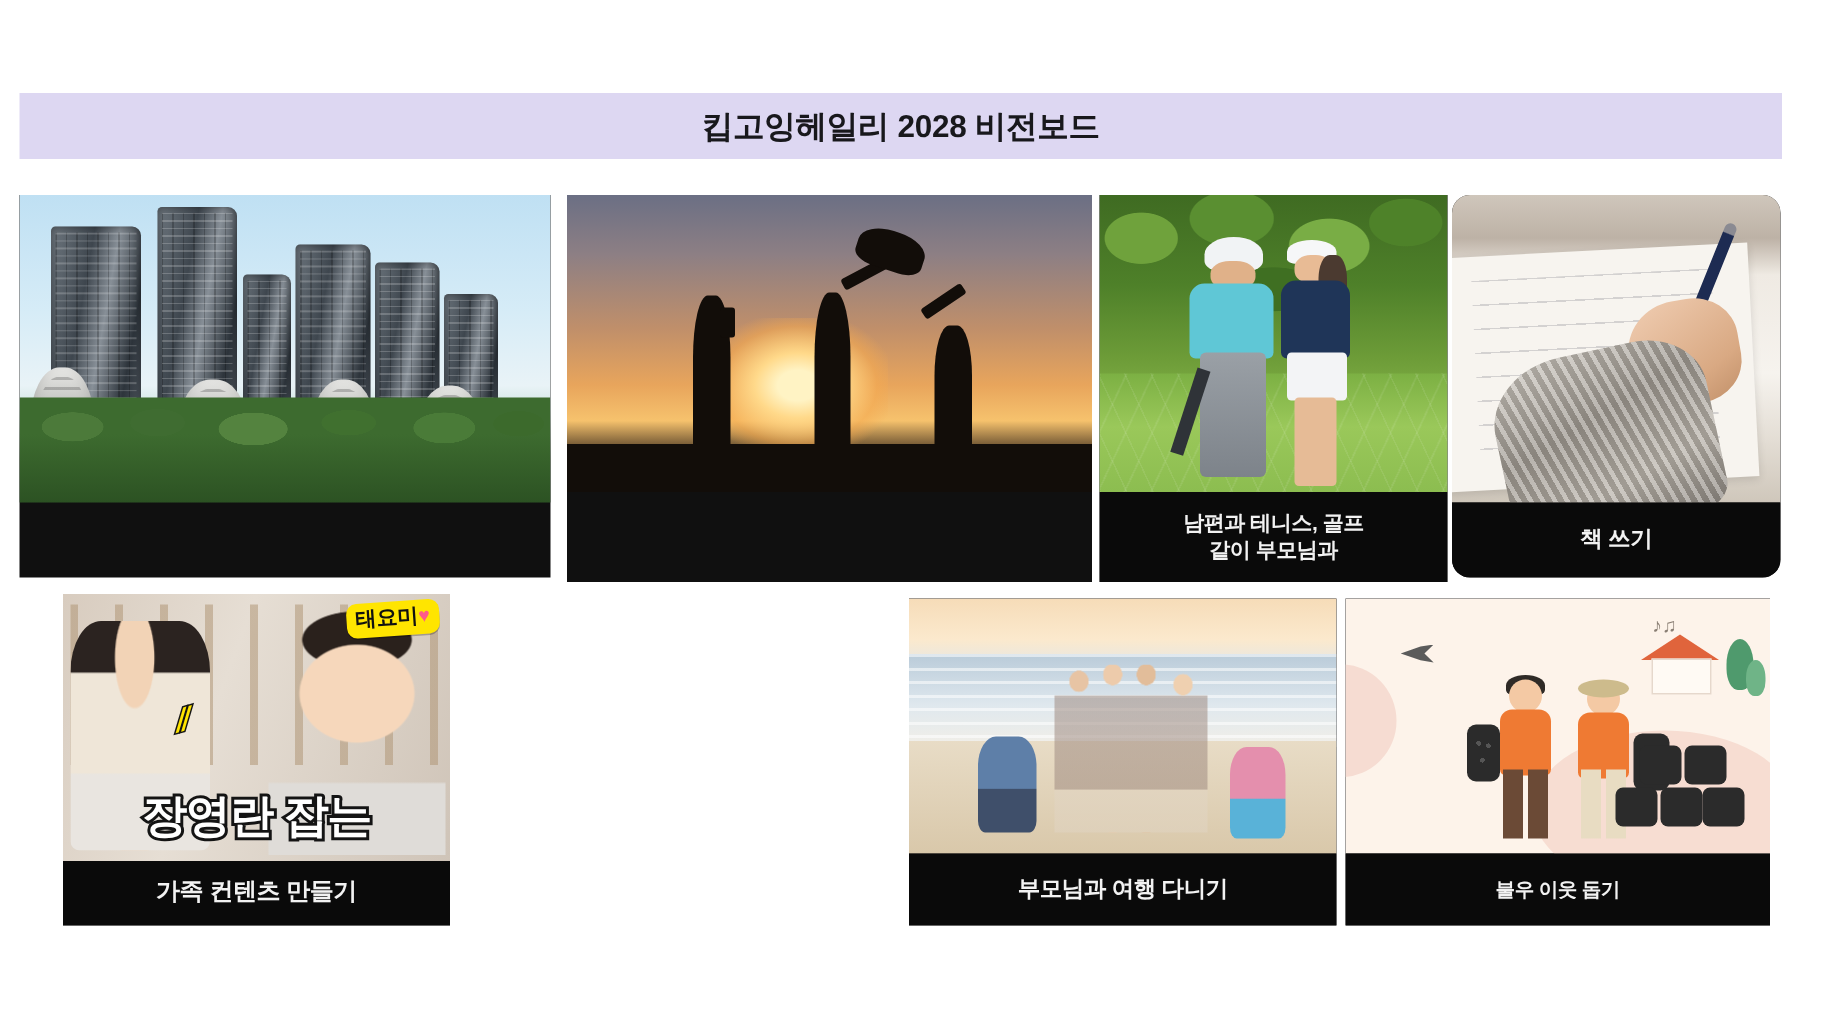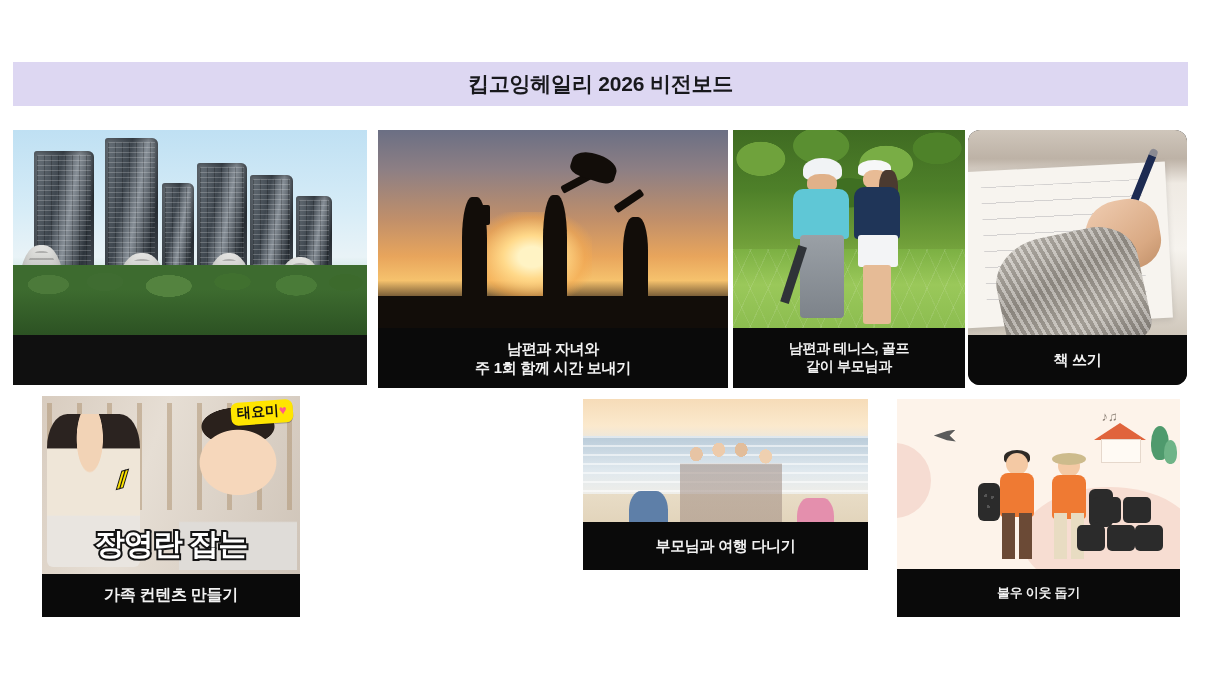--- a/index.html
+++ b/index.html
@@ -287,21 +287,21 @@
     content:"";position:absolute;left:0;right:0;bottom:0;height:64%;
     background:
       radial-gradient(ellipse 26px 20px at 12% 100%, #2d2c33 0 70%, transparent 72%),
       radial-gradient(ellipse 26px 20px at 38% 100%, #2d2c33 0 70%, transparent 72%),
       radial-gradient(ellipse 26px 20px at 64% 100%, #2d2c33 0 70%, transparent 72%),
       radial-gradient(ellipse 26px 20px at 90% 100%, #2d2c33 0 70%, transparent 72%);
   }
   .river { position: absolute; left:0; right:0; bottom:0; height:7%; background:#2a2a33; }
 
   
-  #tile-7 { left: 583px; top: 399px; width: 285px; height: 171px; }
+  #tile-7 { left: 606px; top: 399px; width: 285px; height: 218px; }
   #tile-7 .photo { height: 170px; background:
       linear-gradient(#f6dcb8 0%, #fbe9cd 16%, #dfe6ec 30%, #c8d7e3 46%, #e7e0d4 62%, #e9dcc6 80%, #dfceb2 100%); }
   #tile-7 .caption { height: 48px; font-size: 15px; }
   .sea {
     position: absolute; left: 0; right: 0; top: 22%; height: 36%;
     background: linear-gradient(#b9cbd9, #dfe8ee 55%, #f2efe8 100%);
   }
   .sea::after{
     content:"";position:absolute;inset:0;
     background-image: repeating-linear-gradient(to bottom, rgba(255,255,255,.55) 0 2px, transparent 2px 9px);
@@ -361,21 +361,21 @@
                       radial-gradient(circle 1.6px at 45% 65%, #555 0 100%, transparent 0); }
   .stack { position:absolute; right:8%; bottom:6%; width:92px; height:62px; }
   .stack .b { position:absolute; width:28px; height:26px; background:#2b2b2b; border-radius:5px; }
 </style>
 </head>
 <body>
 
 <div class="slide">
 
   <div class="title-banner">
-    <span class="title-text">킵고잉헤일리 2026 비전보드</span>
+    <span class="title-text">킵고잉헤일리 2028 비전보드</span>
   </div>
 
   <div class="tile" id="tile-1">
     <div class="photo">
       <div class="tower" style="left:6%;  width:17%; height:68%;"></div>
       <div class="tower" style="left:26%; width:15%; height:74%;"></div>
       <div class="tower" style="left:42%; width:9%;  height:52%;"></div>
       <div class="tower" style="left:52%; width:14%; height:62%;"></div>
       <div class="tower" style="left:67%; width:12%; height:56%;"></div>
       <div class="tower" style="left:80%; width:10%; height:46%;"></div>
@@ -391,24 +391,20 @@
     <div class="photo">
       <div class="sunglow"></div>
       <div class="sil" style="left:24%; top:34%; width:7%;  height:52%; border-radius:40% 40% 0 0;"></div>
       <div class="sil" style="left:29%; top:38%; width:3%;  height:10%; border-radius:2px;"></div>
       <div class="sil" style="left:47%; top:33%; width:7%;  height:54%; border-radius:40% 40% 0 0;"></div>
       <div class="sil" style="left:52%; top:24%; width:10%; height:4%;  border-radius:2px; transform:rotate(-28deg);"></div>
       <div class="sil" style="left:55%; top:12%; width:13%; height:13%; border-radius:46% 46% 30% 30%; transform:rotate(18deg);"></div>
       <div class="sil" style="left:70%; top:44%; width:7%;  height:42%; border-radius:40% 40% 0 0;"></div>
       <div class="sil" style="left:67%; top:34%; width:9%;  height:4%;  border-radius:2px; transform:rotate(-34deg);"></div>
       <div class="sil" style="left:0;   bottom:0; width:100%; height:16%; border-radius:0;"></div>
-    </div>
-    <div class="caption">
-      <span class="ln">남편과 자녀와</span>
-      <span class="ln">주 1회 함께 시간 보내기</span>
     </div>
   </div>
 
   <div class="tile" id="tile-3">
     <div class="photo">
       <div class="foliage"></div>
       <div class="fairway"></div>
 
       <div style="position:absolute;left:30%;top:14%;width:17%;height:12%;background:#f1f3f5;border-radius:50% 50% 30% 30%;"></div>
       <div style="position:absolute;left:32%;top:22%;width:13%;height:10%;background:#e0b189;border-radius:42%;"></div>

